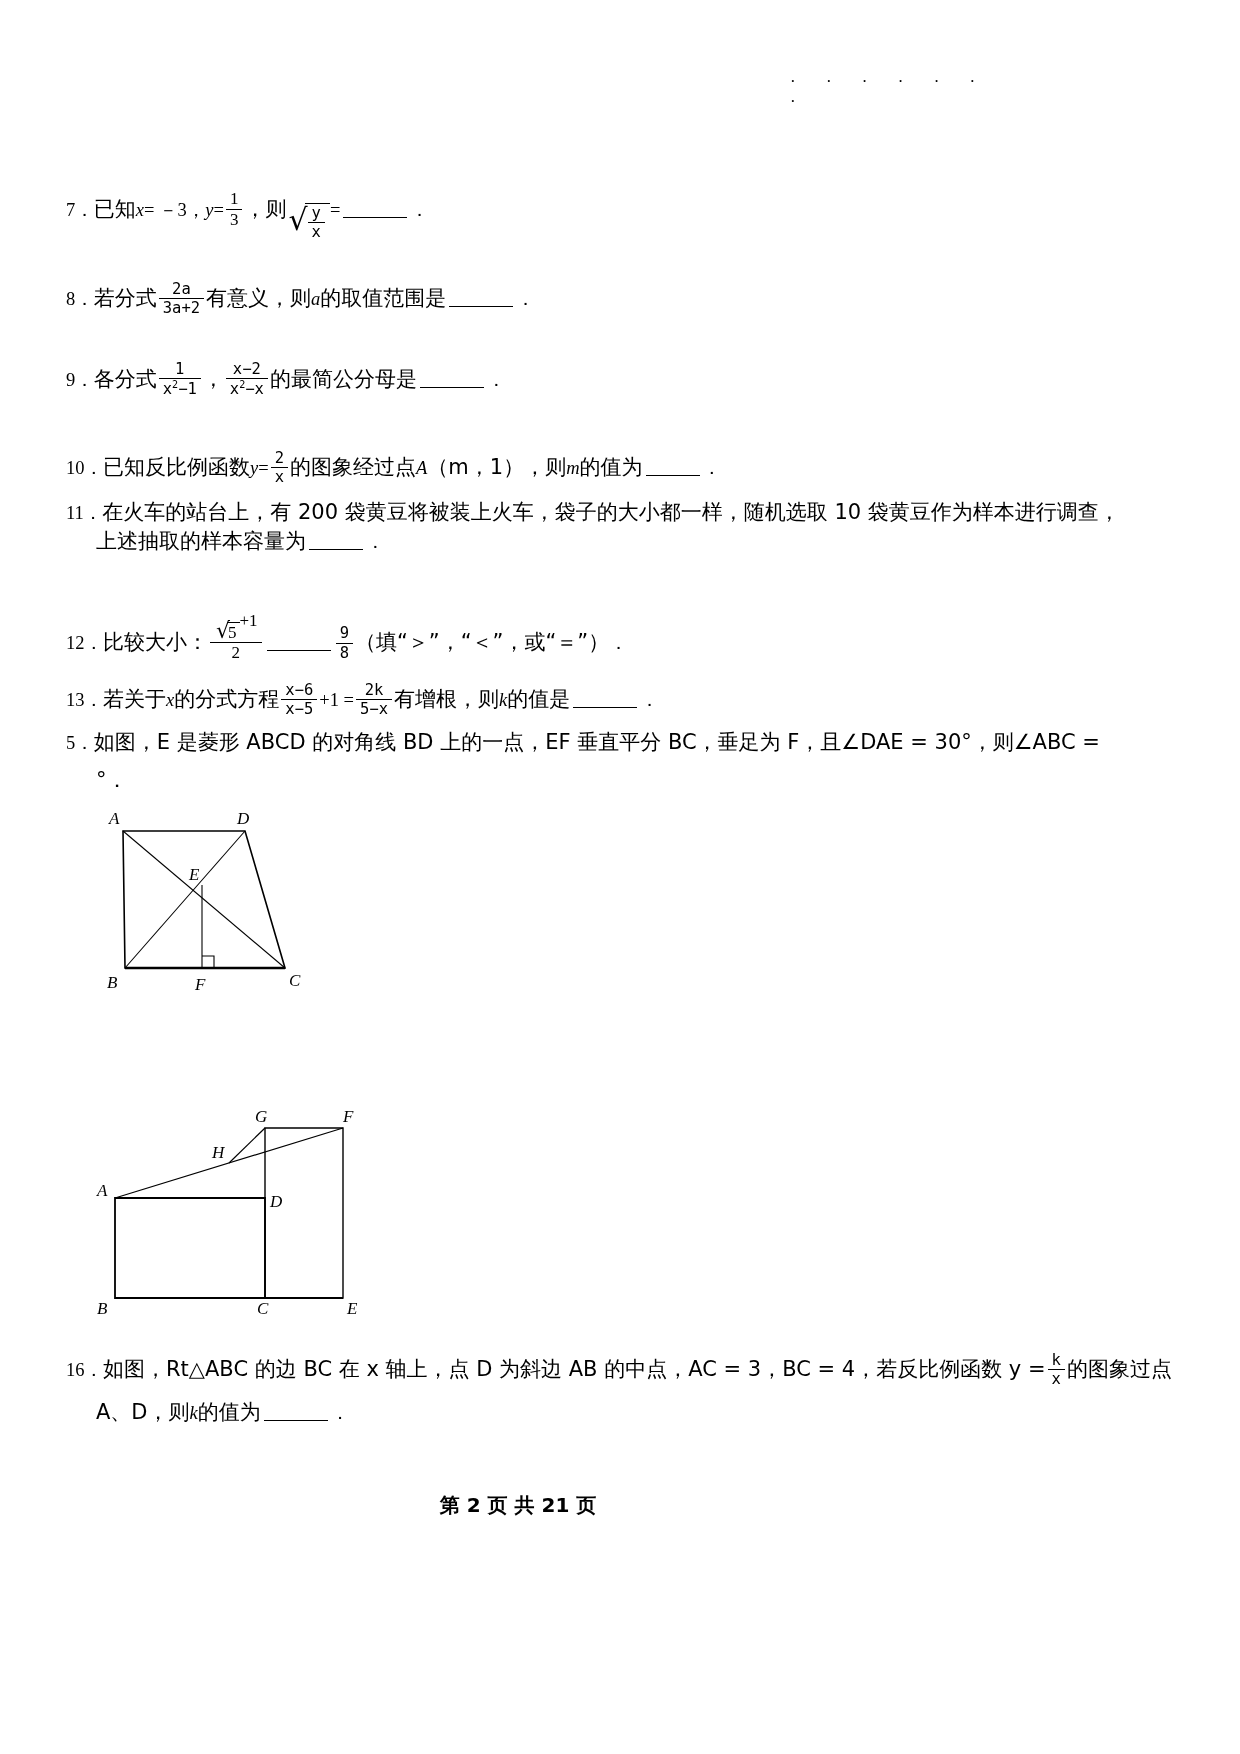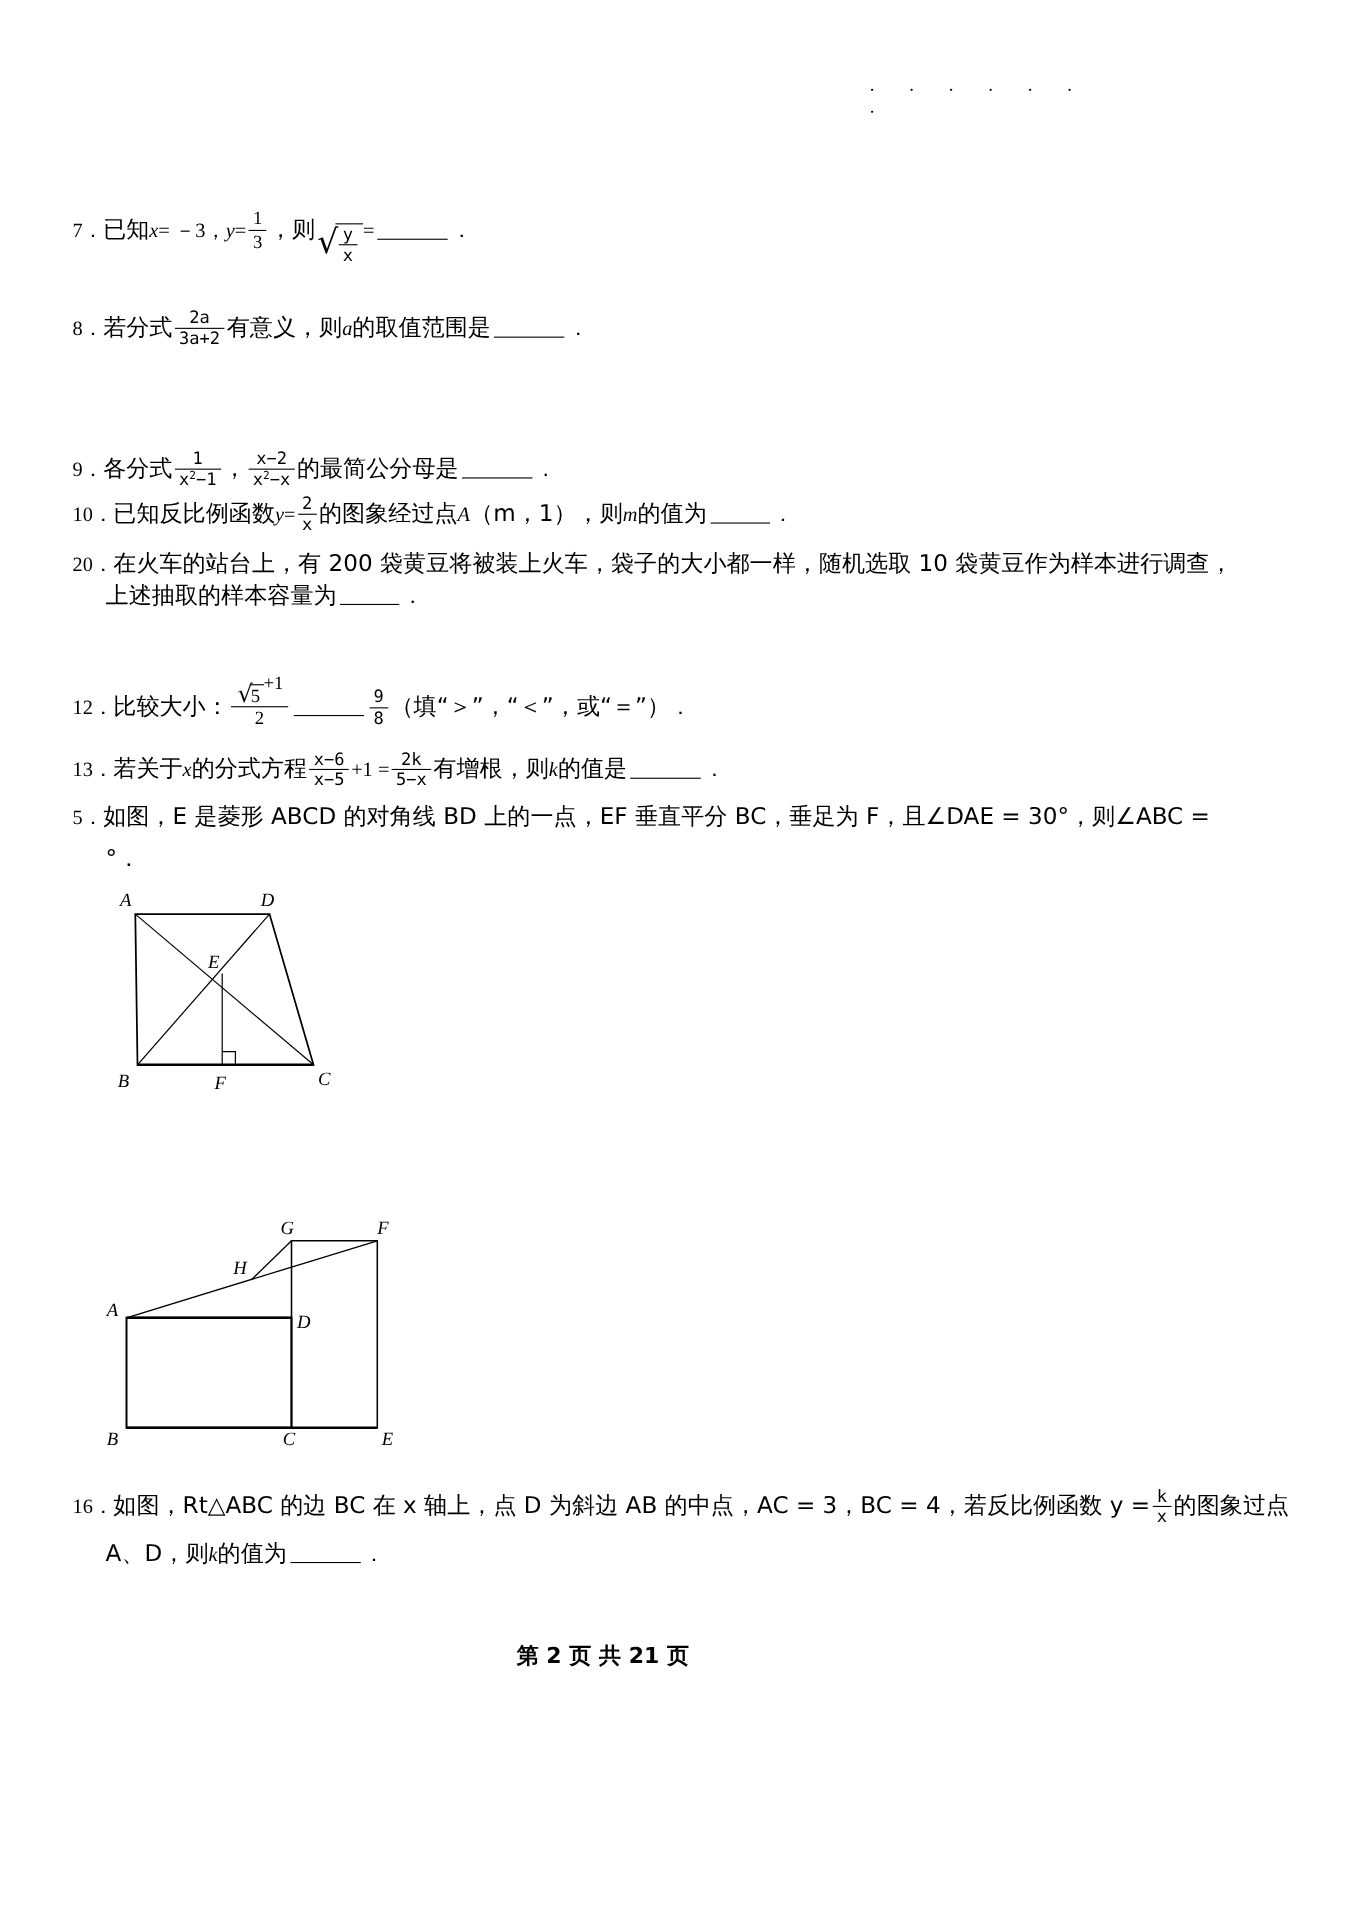--- a/index.html
+++ b/index.html
@@ -125,49 +125,48 @@
   
   .footer {
     position: absolute;
     left: 0;
     top: 1492px;
     width: 1036px;
     text-align: center;
     font-family: "DejaVu Sans", sans-serif;
     font-weight: bold;
     font-size: 20px;
-    padding-left: 30px;
   }
 </style>
 </head>
 <body>
 
 <div class="page">
 
   <div class="top-dots">· · · · · · ·</div>
 
 
   <div class="prob" style="left:66px; top:190px;">
     <span class="num">7．</span><span class="cn">已知</span><span class="it">x</span><span class="num">= －3，</span><span class="it">y</span><span class="num">=</span><span class="frac serif"><span class="nu">1</span><span class="de">3</span></span><span class="cn">，则</span><span class="sqrt"><span class="radical">√</span><span class="rad-body"><span class="frac"><span class="nu">y</span><span class="de">x</span></span></span></span><span class="num">=</span><span class="blank"></span><span class="num">．</span>
   </div>
 
   <div class="prob" style="left:66px; top:281px;">
     <span class="num">8．</span><span class="cn">若分式</span><span class="frac"><span class="nu">2a</span><span class="de">3a+2</span></span><span class="cn">有意义，则</span><span class="it">a</span><span class="cn">的取值范围是</span><span class="blank"></span><span class="num">．</span>
   </div>
 
-  <div class="prob" style="left:66px; top:361px;margin-top:48px;">
+  <div class="prob" style="left:66px; top:361px;">
     <span class="num">9．</span><span class="cn">各分式</span><span class="frac"><span class="nu">1</span><span class="de"><span>x</span><sup class="ex">2</sup><span>−1</span></span></span><span class="cn">，</span><span class="frac"><span class="nu">x−2</span><span class="de"><span>x</span><sup class="ex">2</sup><span>−x</span></span></span><span class="cn">的最简公分母是</span><span class="blank"></span><span class="num">．</span>
   </div>
 
   <div class="prob" style="left:66px; top:450px;">
     <span class="num">10．</span><span class="cn">已知反比例函数</span><span class="it">y</span><span class="num">=</span><span class="frac"><span class="nu">2</span><span class="de">x</span></span><span class="cn">的图象经过点</span><span class="it">A</span><span class="cn">（m，1）</span><span class="cn">，则</span><span class="it">m</span><span class="cn">的值为</span><span class="blank short"></span><span class="num">．</span>
   </div>
 
   <div class="prob" style="left:66px; top:500px;">
-    <span class="num">20．</span><span class="cn">在火车的站台上，有 200 袋黄豆将被装上火车，袋子的大小都一样，随机选取 10 袋黄豆作为样本进行调查，</span>
+    <span class="num">11．</span><span class="cn">在火车的站台上，有 200 袋黄豆将被装上火车，袋子的大小都一样，随机选取 10 袋黄豆作为样本进行调查，</span>
   </div>
   <div class="prob" style="left:96px; top:529px;text-align:center;">
     <span class="cn">上述抽取的样本容量为</span><span class="blank short"></span><span class="num">．</span>
   </div>
 
   <div class="prob" style="left:66px; top:612px;">
     <span class="num">12．</span><span class="cn">比较大小：</span><span class="frac serif"><span class="nu"><span class="sqrt"><span class="radical" style="font-size:22px;">√</span><span class="rad-body">5</span></span><span>+1</span></span><span class="de">2</span></span><span class="blank"></span><span class="frac"><span class="nu">9</span><span class="de">8</span></span><span class="cn">（填“＞”，“＜”，或“＝”）</span><span class="num">．</span>
   </div>
 
   <div class="prob" style="left:66px; top:682px;">

